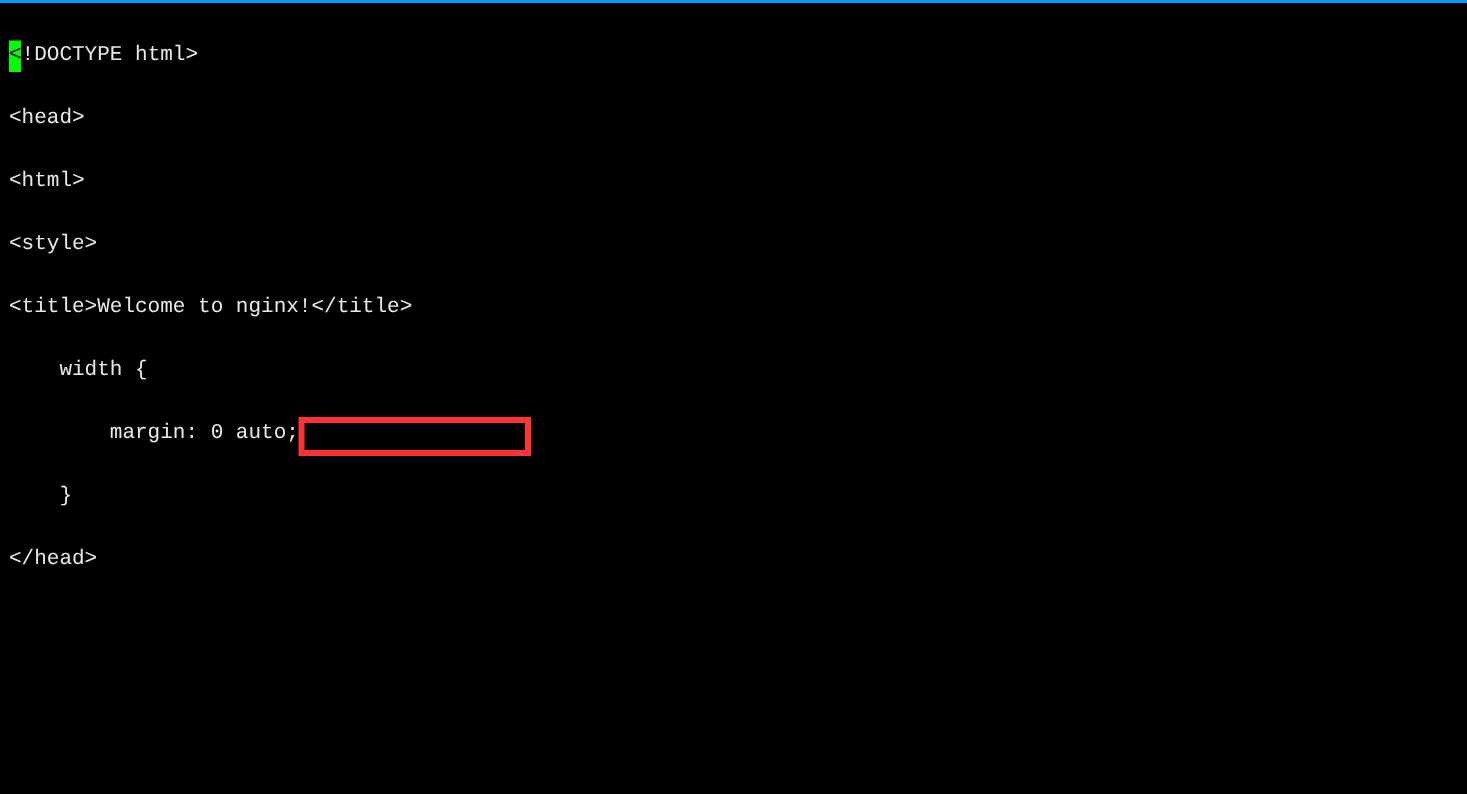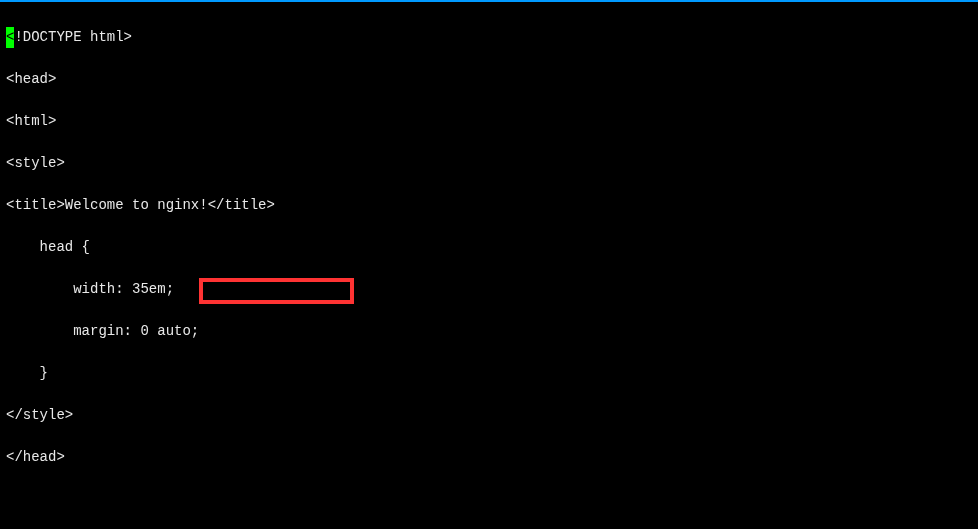--- a/index.html
+++ b/index.html
@@ -43,25 +43,23 @@
 <body>
 
 <div class="top-border"></div>
 
 <div class="terminal">
 <div><span class="cursor">&lt;</span><span>!DOCTYPE html&gt;</span></div>
 <div>&lt;head&gt;</div>
 <div>&lt;html&gt;</div>
 <div>&lt;style&gt;</div>
 <div>&lt;title&gt;Welcome to nginx!&lt;/title&gt;</div>
-<div>    head {</div>
-<div>        width: 35em;</div>
+<div>    width {</div>
 <div>        margin: 0 auto;</div>
 <div>    }</div>
-<div>&lt;/style&gt;</div>
 <div>&lt;/head&gt;</div>
 
 
 
 
 <div></div>
 
 
 
 

